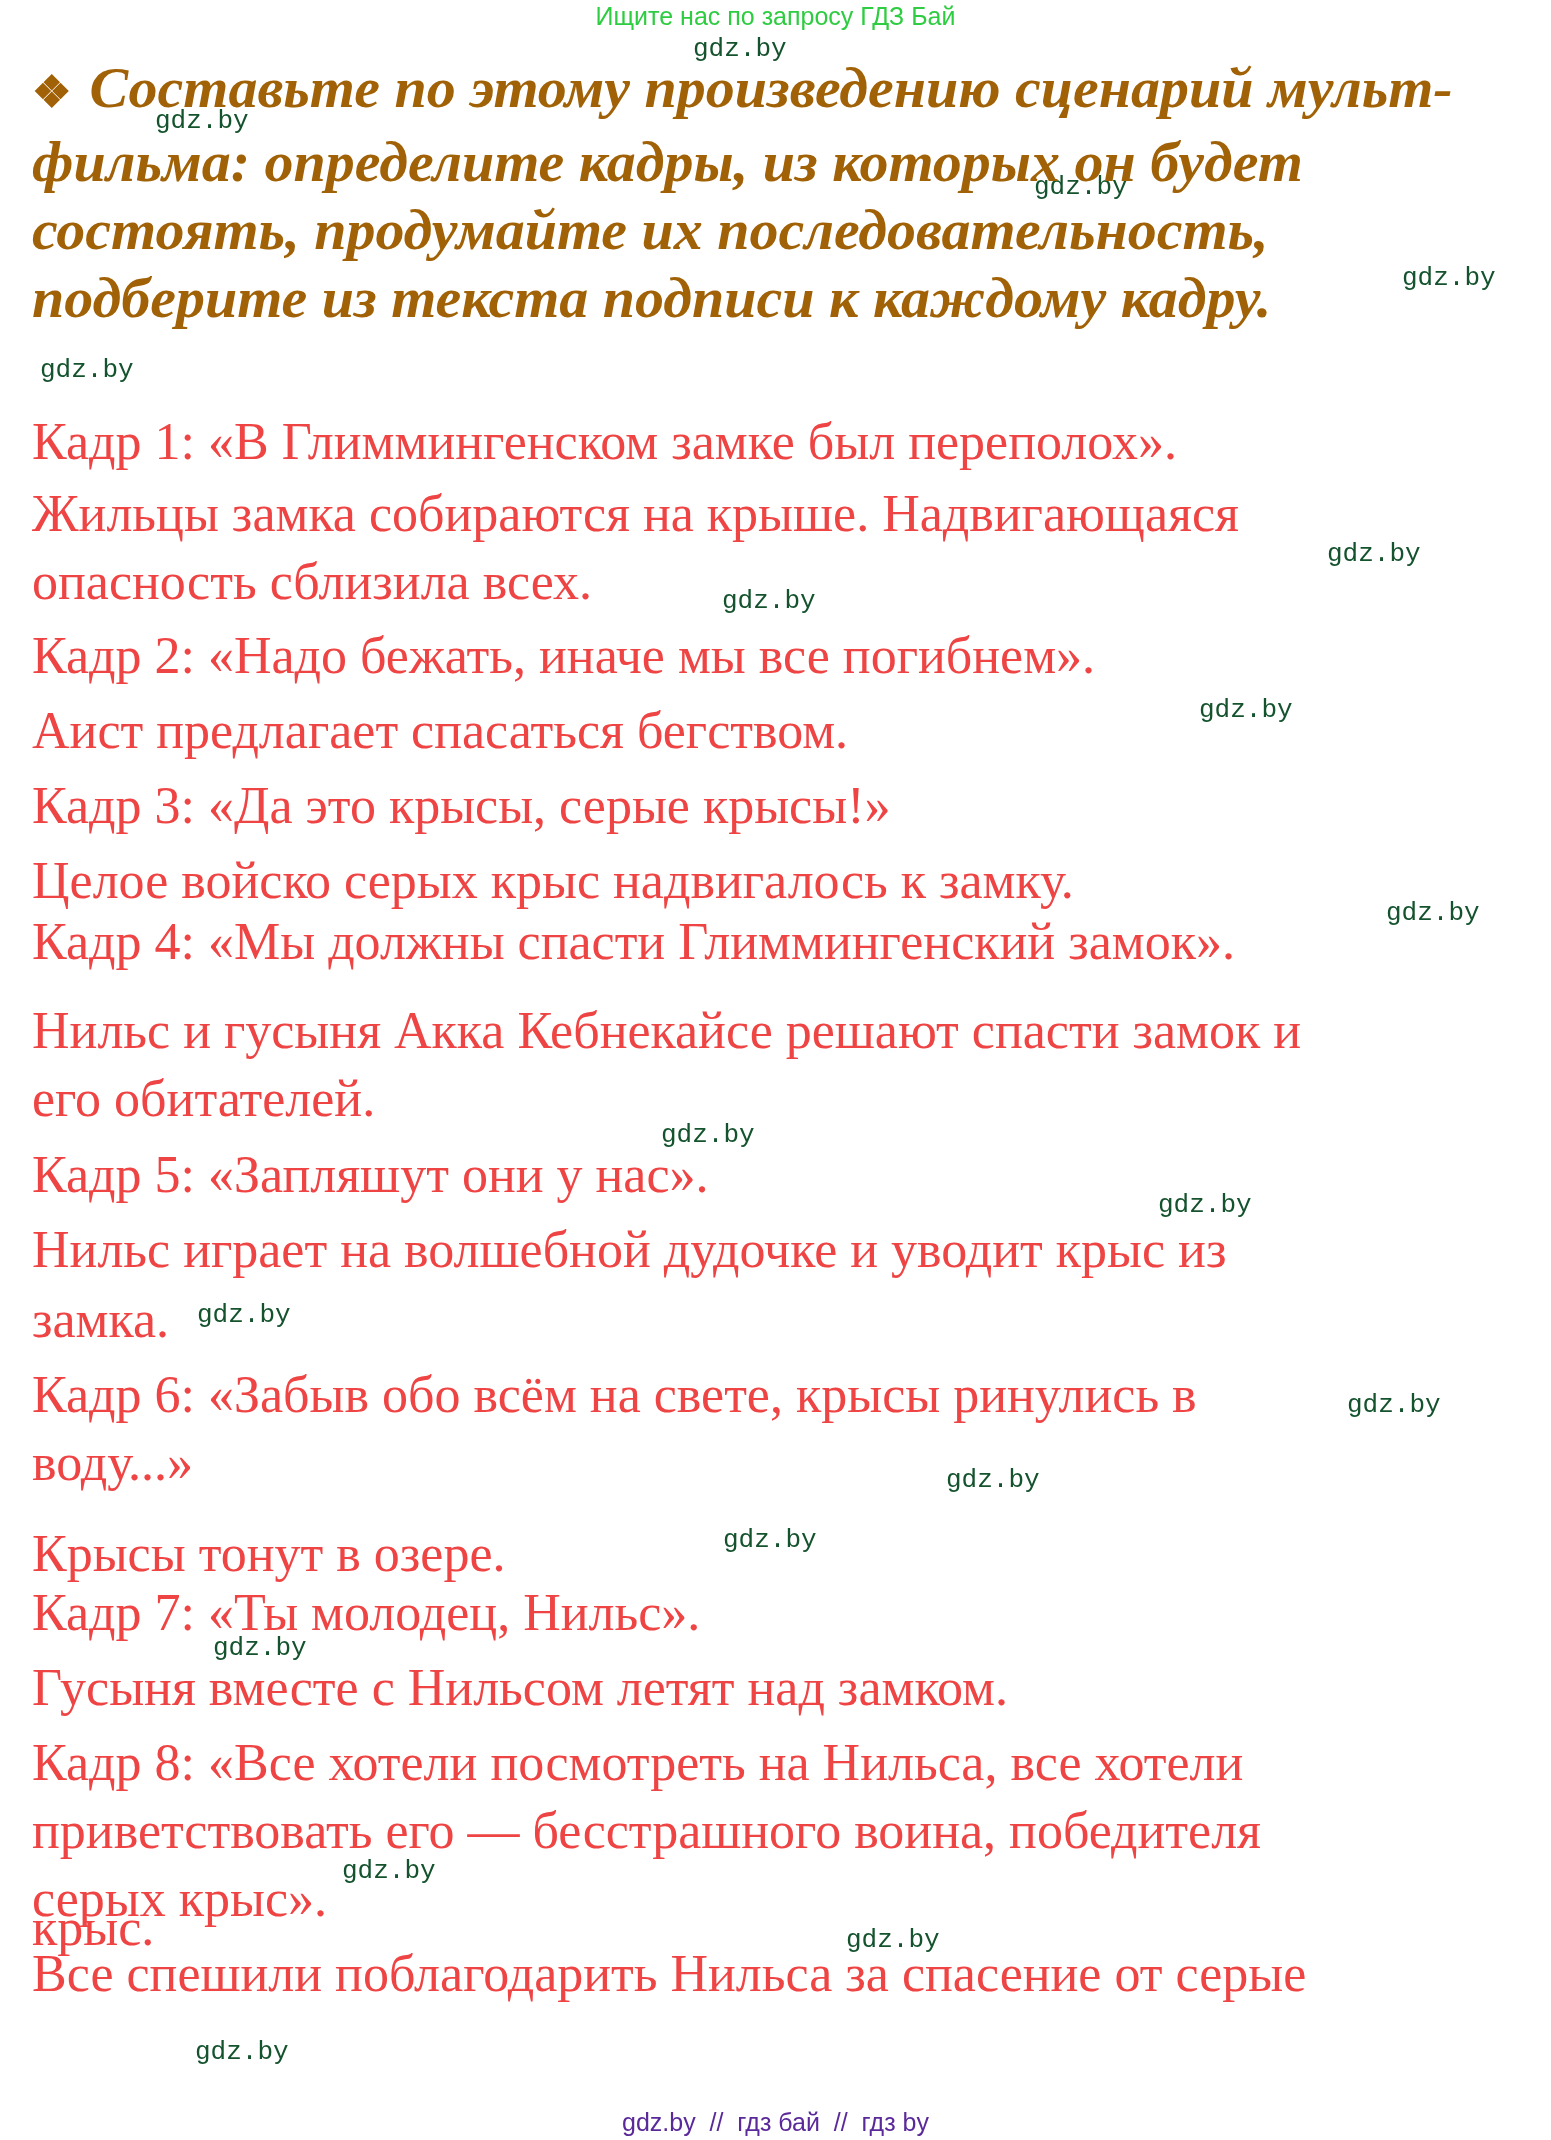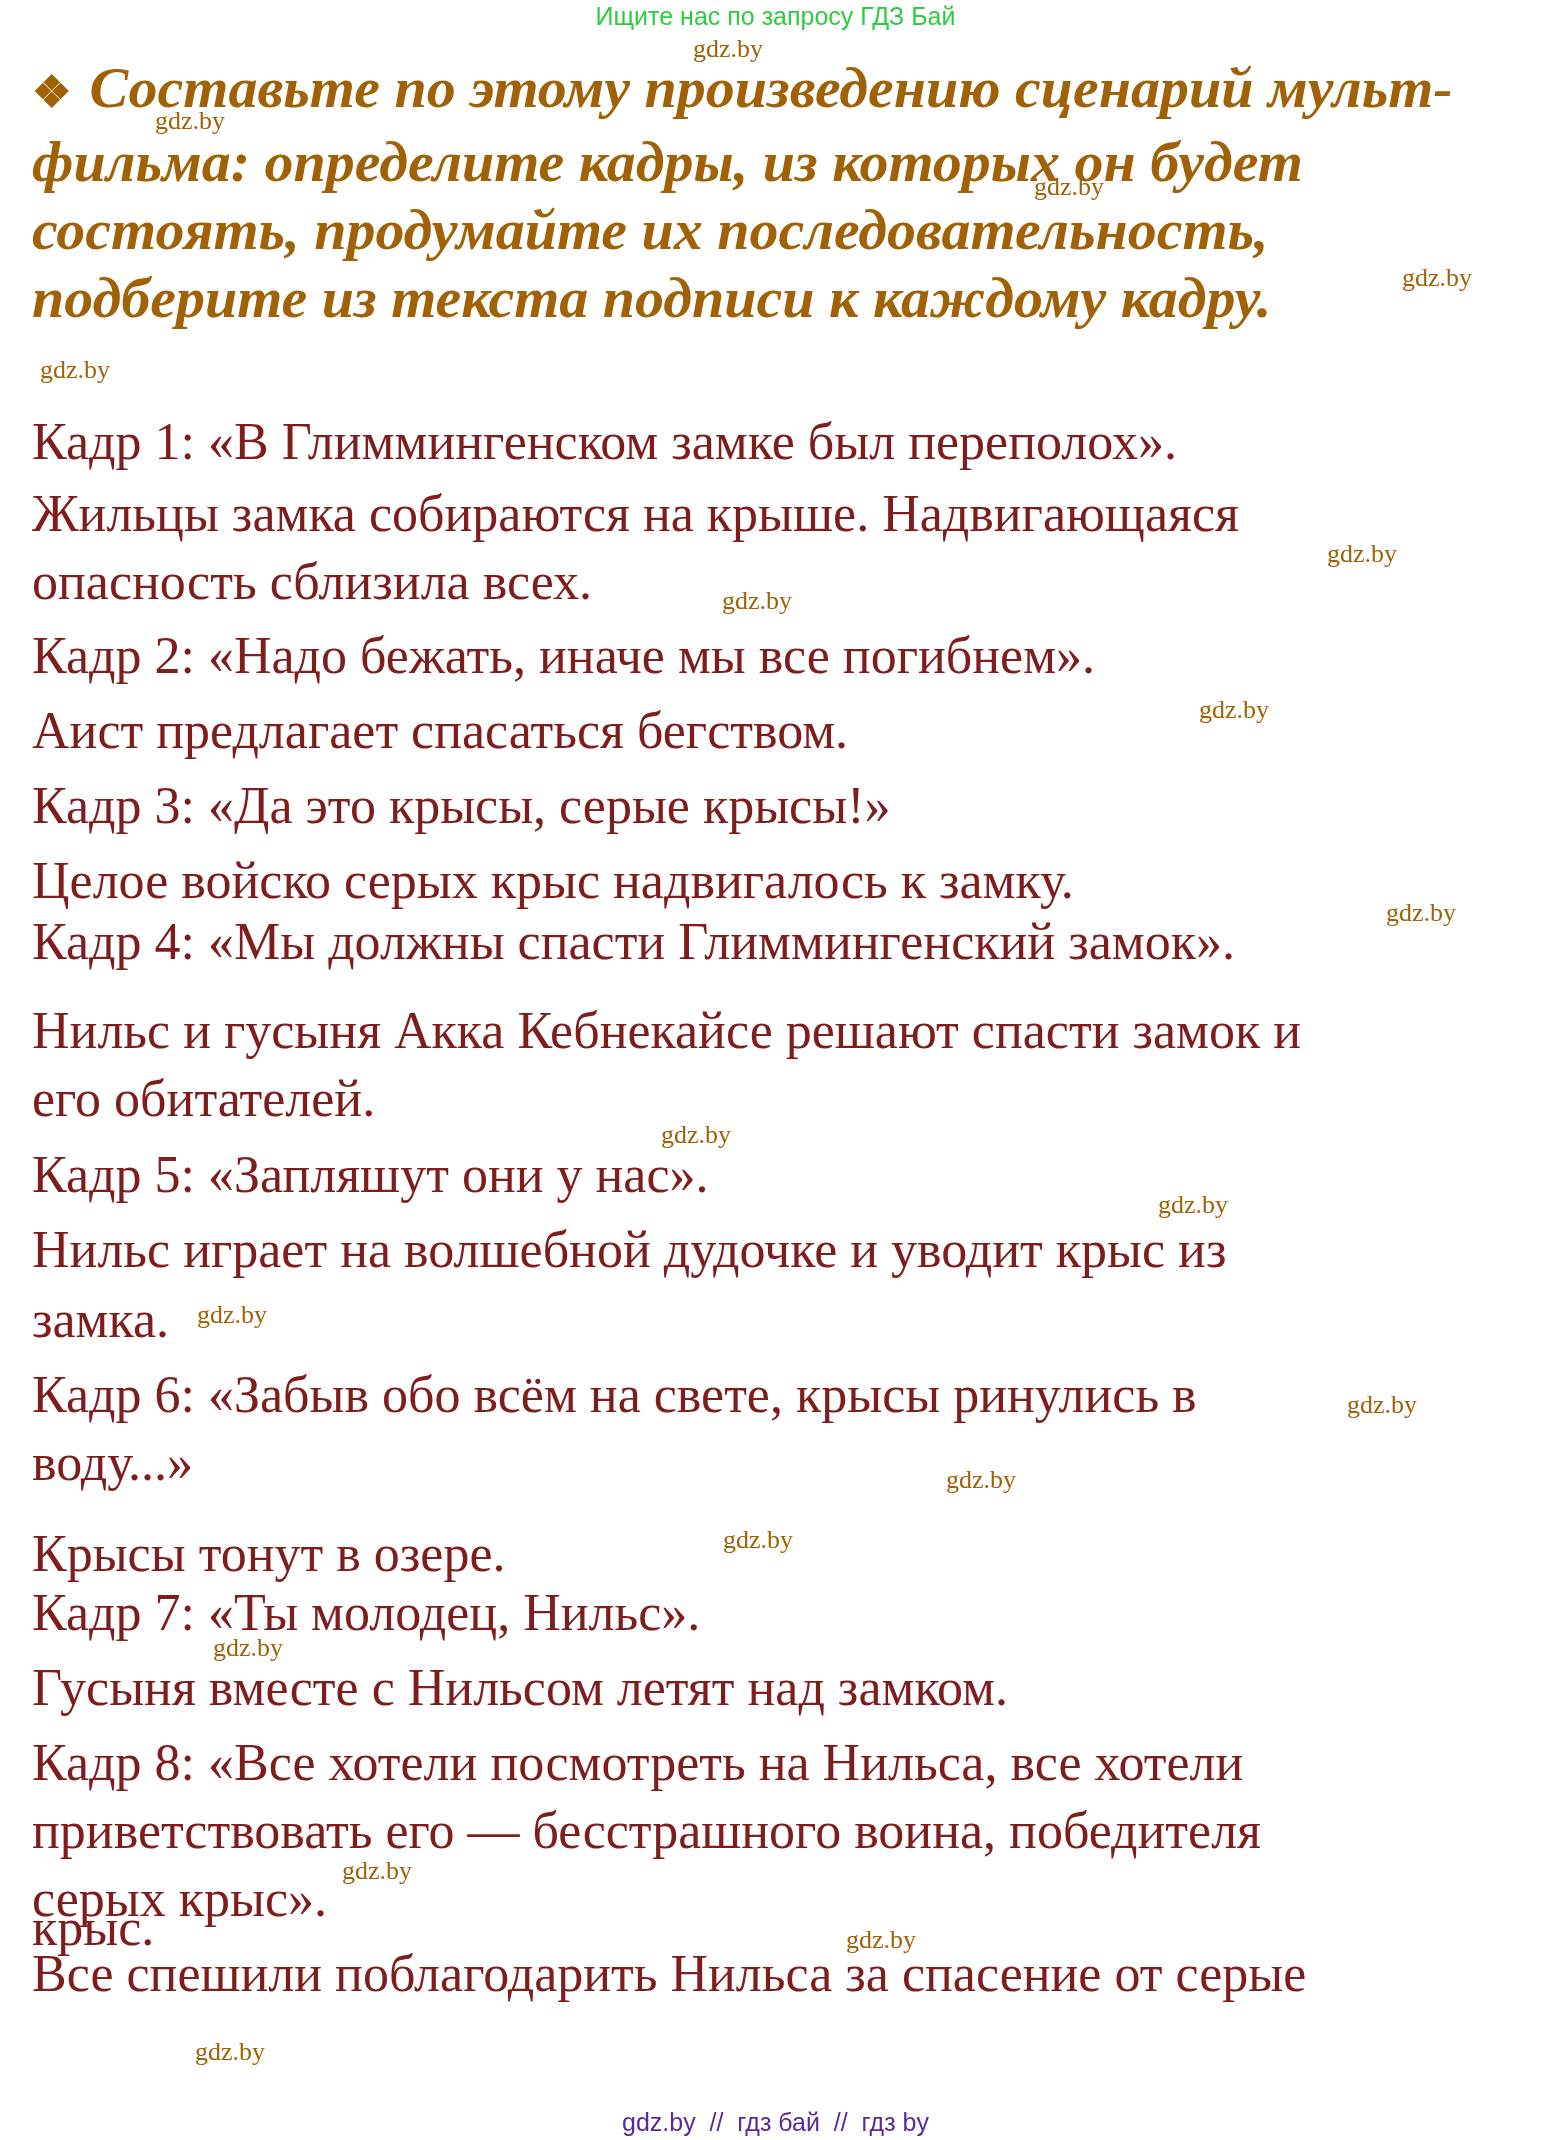--- a/index.html
+++ b/index.html
@@ -1,20 +1,20 @@
 <!DOCTYPE html>
 <html><head>
 <meta charset="utf-8">
 <style>
   html,body{margin:0;padding:0;background:#fff;}
   body{width:1551px;height:2140px;position:relative;overflow:hidden;}
   .top-banner{position:absolute;left:0;width:1551px;top:2px;text-align:center;font-family:"Liberation Sans",sans-serif;font-size:25px;color:#2ecc40;}
-  .wm{position:absolute;font-family:Liberation Serif, serif;font-size:26px;color:#a16207;white-space:nowrap;}
+  .wm{position:absolute;font-family:Liberation Mono, monospace;font-size:26px;color:#14532d;white-space:nowrap;}
   .title{position:absolute;left:32px;width:1500px;font-family:"Liberation Serif",serif;font-weight:bold;font-style:italic;font-size:58px;line-height:84px;color:#a16207;white-space:nowrap;}
-  .line{position:absolute;left:32px;font-family:"Liberation Serif",serif;font-size:52px;line-height:60px;color:#7f1d1d;white-space:nowrap;}
+  .line{position:absolute;left:32px;font-family:"Liberation Serif",serif;font-size:52px;line-height:60px;color:#ef4444;white-space:nowrap;}
   .footer{position:absolute;left:0;width:1551px;top:2108px;text-align:center;font-family:"Liberation Sans",sans-serif;font-size:25px;color:#5b2a9a;}
 </style>
 </head>
 <body>
 
 <div class="top-banner">Ищите нас по запросу ГДЗ Бай</div>
 
 <div class="wm" style="left:693px;top:34px;">gdz.by</div>
 <div class="wm" style="left:155px;top:106px;">gdz.by</div>
 <div class="wm" style="left:1034px;top:172px;">gdz.by</div>

